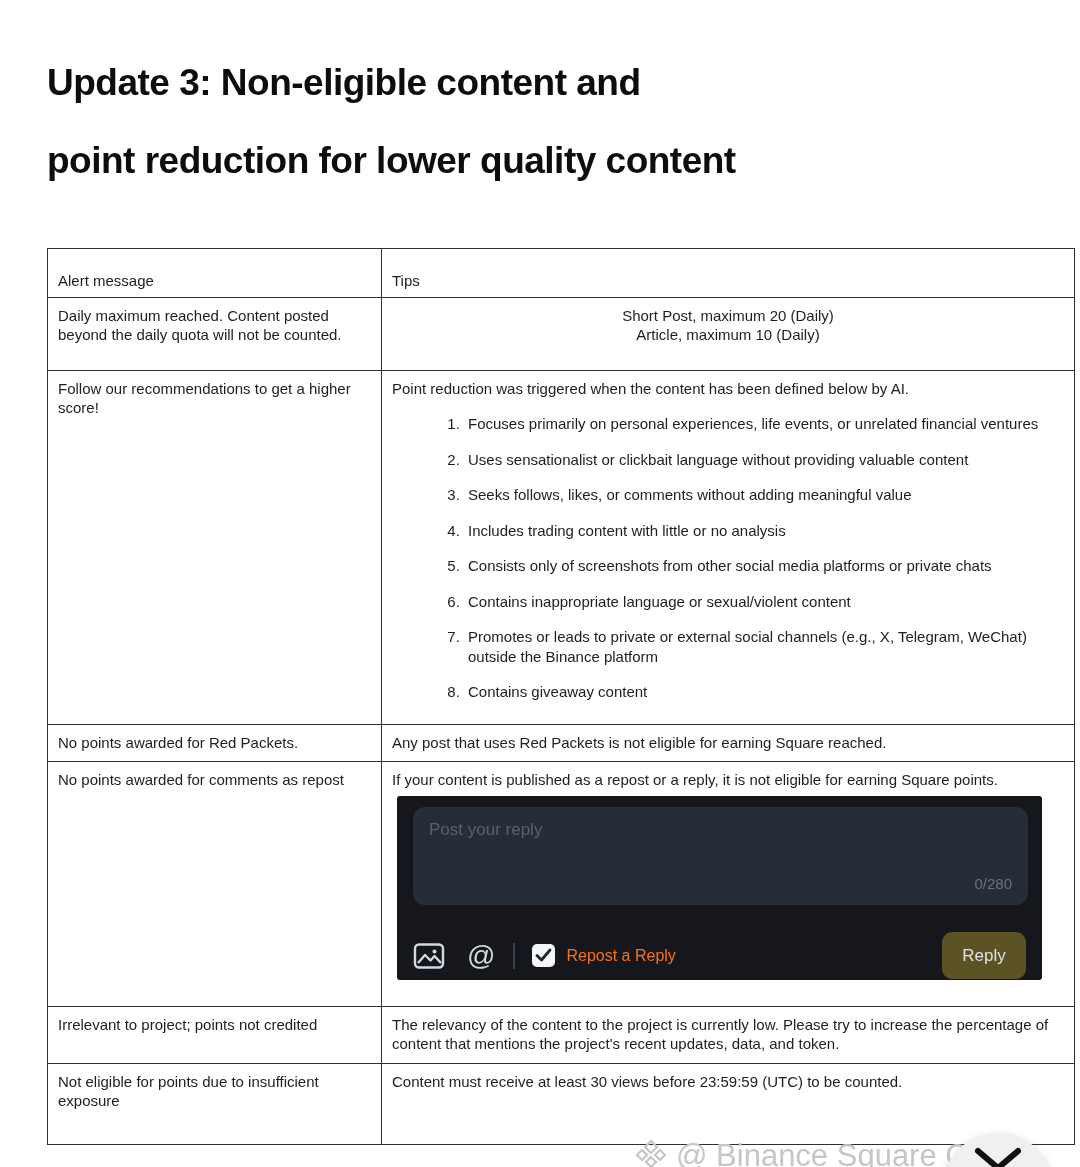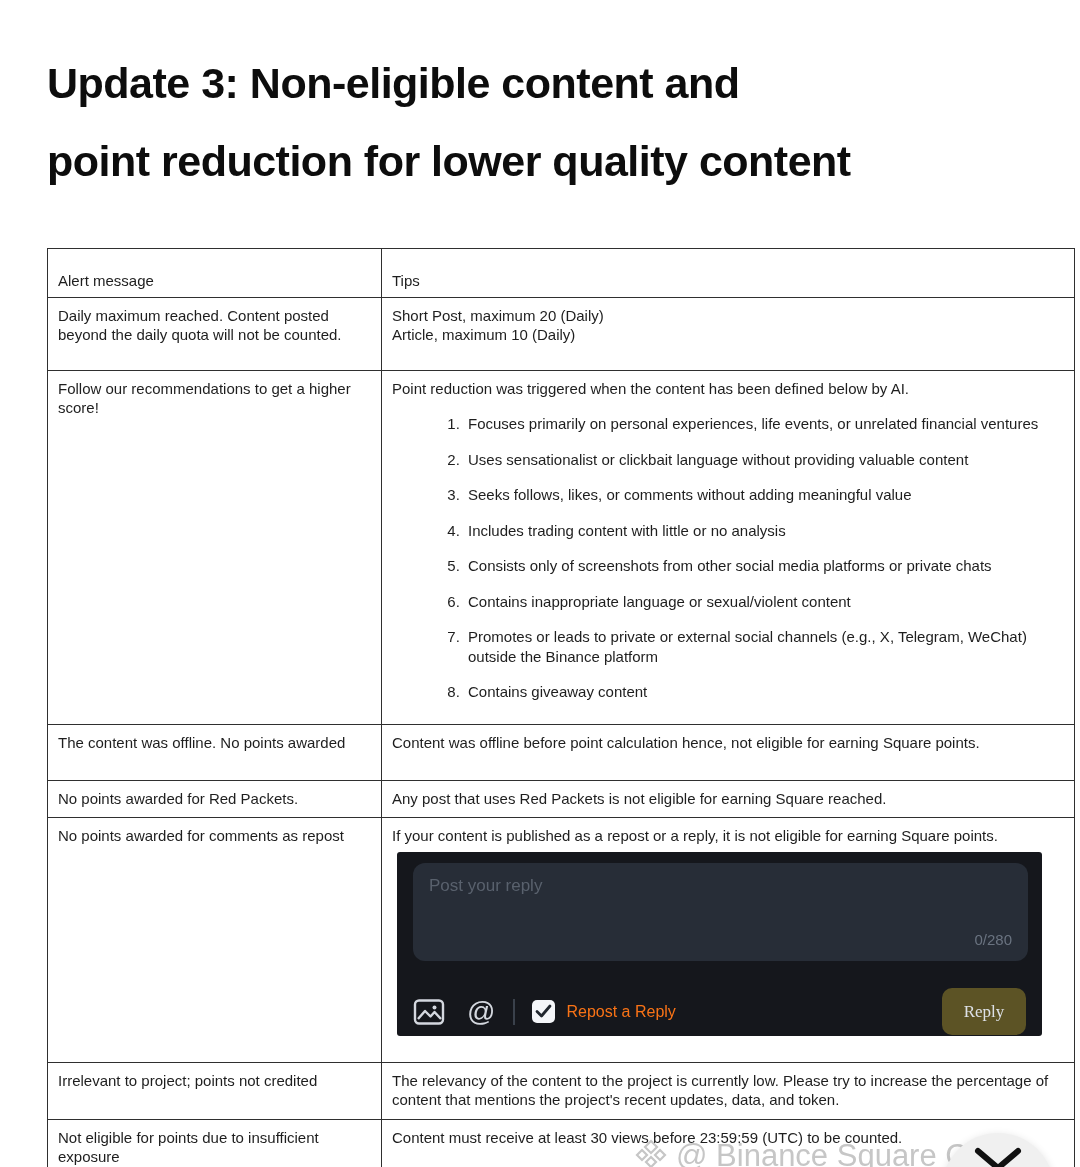--- a/index.html
+++ b/index.html
@@ -1,57 +1,57 @@
 <!DOCTYPE html>
 <html><head>
 <meta charset="utf-8">
 <style>
   html,body{margin:0;padding:0;background:#fff;}
   #page{position:relative;width:1080px;height:1167px;background:#ffffff;overflow:hidden;
         font-family:"Liberation Sans","DejaVu Sans",sans-serif;color:#1b1b1b;}
 
   
   .doc-title{position:absolute;left:47px;top:44px;width:1000px;
-             font-size:43px;line-height:78px;font-weight:bold;color:#0d0d0d;letter-spacing:-0.5px;}
+             font-size:37px;line-height:78px;font-weight:bold;color:#0d0d0d;letter-spacing:-0.5px;}
 
   
   table.info{position:absolute;left:47px;top:248px;width:985px;border-collapse:collapse;table-layout:fixed;}
   table.info td{border:1.5px solid #2f2f2f;vertical-align:top;padding:8px 10px 6px 10px;
                 font-size:15px;line-height:19.5px;color:#1e1e1e;}
   td.c1{width:313px;}
   td.c2{width:672px;}
   tr.hdr td{height:19px;padding-top:22px;}
   tr.r1 td{height:58px;}
   tr.r2 td{height:78px;}
   tr.r3 td{height:250px;}
   tr.r4 td{height:41px;}
   tr.r5 td{height:22px;}
   tr.r6 td{height:230px;}
   tr.r7 td{height:42px;margin-top:16px;}
   tr.r8 td{height:66px;}
   ol.reasons{margin:16px 0 0 0;padding-left:56px;}
   ol.reasons li{padding-left:4px;margin:16px;}
-  .tipline{display:block;}
+  .tipline{display:block;text-align:center;}
 
   
   .reply-shot{position:relative;margin-top:7px;margin-left:5px;width:645px;height:184px;
               background:#15171c;border-radius:3px;padding:0;box-sizing:border-box;}
   .reply-textarea{position:absolute;left:16px;top:11px;width:615px;height:98px;box-sizing:border-box;
                   background:#272d37;border-radius:12px;padding:13px 16px;}
   .reply-placeholder{font-size:17px;color:#59616d;}
   .char-counter{position:absolute;right:16px;bottom:12px;font-size:15px;color:#6a7380;}
   .reply-toolbar{position:absolute;left:16px;right:16px;top:136px;display:flex;align-items:center;}
   .tb-icon{display:inline-flex;align-items:center;justify-content:center;}
   .at-glyph{font-size:28px;color:#d4d8df;margin-left:22px;}
   .tb-divider{width:2px;height:26px;background:#3a414b;margin-left:18px;}
   .checkbox{width:23px;height:23px;background:#f4f6f9;border-radius:5px;margin-left:17px;
             display:inline-flex;align-items:center;justify-content:center;}
   .checkbox-label{font-size:16px;color:#f97316;margin-left:11px;}
   .reply-btn{margin-left:auto;width:84px;height:47px;background:#5c5325;border:none;border-radius:10px;
-             color:#dde1e7;font-size:17px;font-family:Liberation Serif, serif;display:flex;align-items:center;justify-content:center;}
+             color:#dde1e7;font-size:17px;font-family:Liberation Sans, sans-serif;display:flex;align-items:center;justify-content:center;}
 
   
   .watermark{position:absolute;left:634px;top:1138px;display:flex;align-items:center;gap:8px;
              font-size:31px;color:#c6c6c6;white-space:nowrap;z-index:4;}
   .float-circle{position:absolute;left:942px;top:1133px;width:112px;height:112px;border-radius:50%;
                 background:#f0f0f0;box-shadow:0 2px 8px rgba(0,0,0,0.12);z-index:5;}
   .float-circle svg{position:absolute;left:28px;top:10px;}
 </style>
 </head>
 <body>
@@ -89,24 +89,20 @@
           <li>Seeks follows, likes, or comments without adding meaningful value</li>
           <li>Includes trading content with little or no analysis</li>
           <li>Consists only of screenshots from other social media platforms or private chats</li>
           <li>Contains inappropriate language or sexual/violent content</li>
           <li>Promotes or leads to private or external social channels (e.g., X, Telegram, WeChat) outside the Binance platform</li>
           <li>Contains giveaway content</li>
         </ol>
       </td>
     </tr>
 
-    <tr class="r4">
-      <td class="c1">The content was offline. No points awarded</td>
-      <td class="c2">Content was offline before point calculation hence, not eligible for earning Square points.</td>
-    </tr>
 
     <tr class="r5">
       <td class="c1">No points awarded for Red Packets.</td>
       <td class="c2">Any post that uses Red Packets is not eligible for earning Square reached.</td>
     </tr>
 
     <tr class="r6">
       <td class="c1">No points awarded for comments as repost</td>
       <td class="c2">
         <span>If your content is published as a repost or a reply, it is not eligible for earning Square points.</span>

